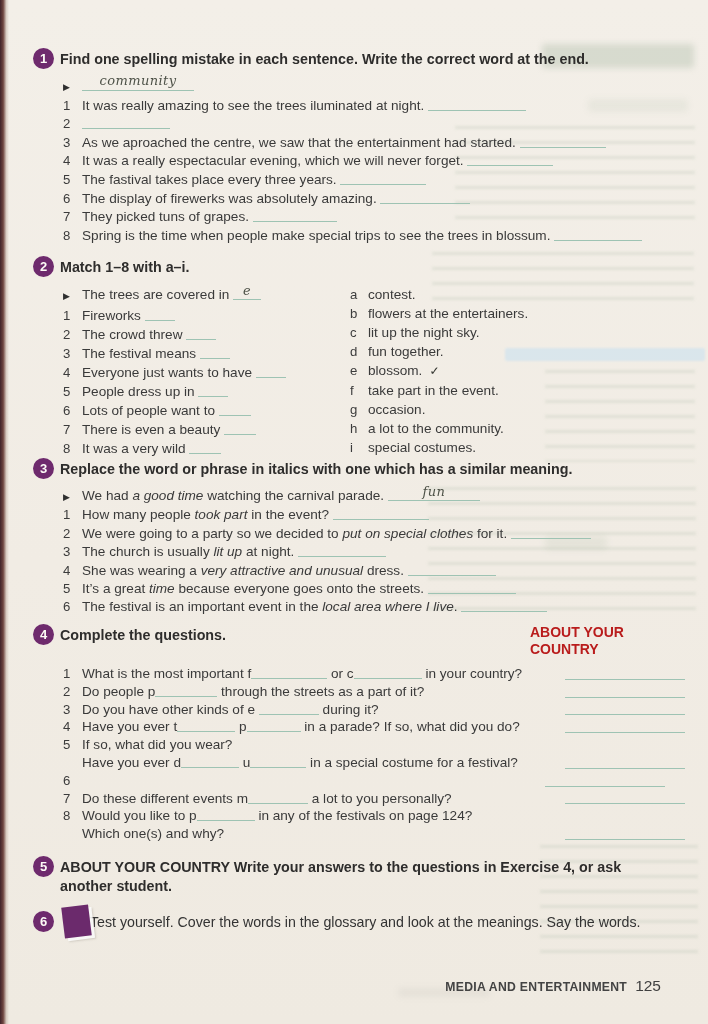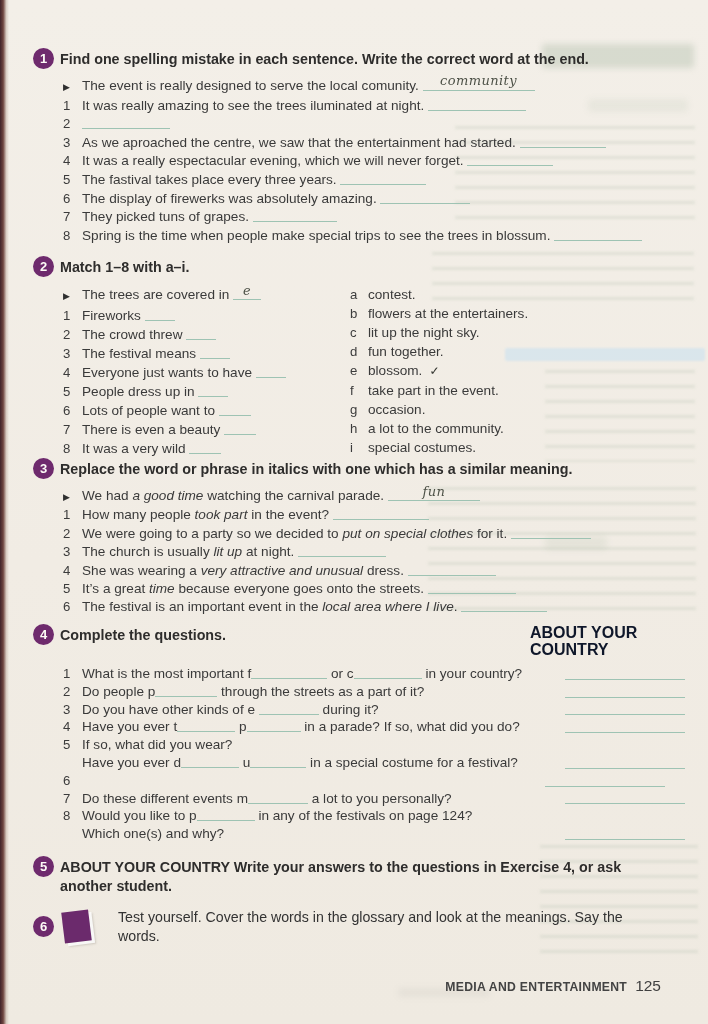--- a/index.html
+++ b/index.html
@@ -50,39 +50,39 @@
   #ex2 .item-row { line-height: 19px; }
   #ex3 .item-row { line-height: 18.4px; }
   .ex2-cols { display: flex; }
   .ex2-left { width: 287px; flex: none; }
   .ex2-right { flex: 1; margin-left: 0; }
   .row-letter { flex: none; width: 18px; font-size: 13.2px; }
   
   #ex4 { }
   .ex4-side {
     position: absolute; left: 497px; top: 0; width: 135px;
-    font-weight: 700; font-size: 16px; line-height: 17px; color: #0f172a;
+    font-weight: 700; font-size: 14px; line-height: 17px; color: #b91c1c;
   }
   #ex4 .rows { margin-top: 20px; }
   .q-row { display: flex; }
   .q-col { flex: none; width: 483px; }
   .q-line { font-size: 13.6px; line-height: 17.8px; color: #3a3a3a; }
   .ans-line {
     flex: none; width: 120px; margin-left: auto; align-self: flex-end;
     border-bottom: 1.2px solid #9ec3b3; height: 14px; margin-bottom: 3px;
   }
   
   #ex5 .instruction { width: 582px; }
   .ex6-row { display: flex; align-items: center; }
   .book-icon {
     flex: none; width: 27px; height: 31px; margin-left: 9px;
     background: #6b2a6c; transform: rotate(-7deg);
     box-shadow: 3px 3px 0 rgba(255,255,255,0.85), 4px 4px 2px rgba(120,110,100,0.25);
   }
-  .ex6-row .instruction { margin-left: 28px; font-weight: 400; font-size: 14.2px; color: #333; }
+  .ex6-row .instruction { margin-left: 0; font-weight: 400; font-size: 14.2px; color: #333; }
   
   .footer {
     position: absolute; right: 47px; top: 977px;
     display: flex; align-items: baseline;
   }
   .footer-title { font-size: 12.2px; font-weight: 700; letter-spacing: 0.3px; color: #434343; }
   .footer-num { font-size: 15.5px; margin-left: 8px; color: #404040; }
   
   .ghost { position: absolute; pointer-events: none; }
   .ghost-lines {
@@ -110,21 +110,21 @@
 <div class="ghost ghost-blob" style="left:398px; top:988px; width:92px; height:9px; opacity:.25; background:rgba(140,140,135,.4);"></div>
 
 <section class="exercise" id="ex1" style="top:48px;">
   <div class="ex-header">
     <span class="badge">1</span>
     <span class="instruction">Find one spelling mistake in each sentence. Write the correct word at the end.</span>
   </div>
   <div class="rows" id="ex1-rows">
       <div class="item-row">
         <span class="row-num marker">▶</span>
-        <div class="row-text"><span>The event is really designed to serve the local comunity. </span><span class="blank hw" style="width: 112px;"><span class="hw-text">community</span></span></div>
+        <div class="row-text"><span class="blank hw" style="width: 112px;"><span class="hw-text">community</span></span></div>
       </div>
       <div class="item-row">
         <span class="row-num">1</span>
         <div class="row-text"><span>It was really amazing to see the trees iluminated at night. </span><span class="blank" style="width: 98px;"></span></div>
       </div>
       <div class="item-row">
         <span class="row-num">2</span>
         <div class="row-text"><span class="blank" style="width: 88px;"></span></div>
       </div>
       <div class="item-row">

